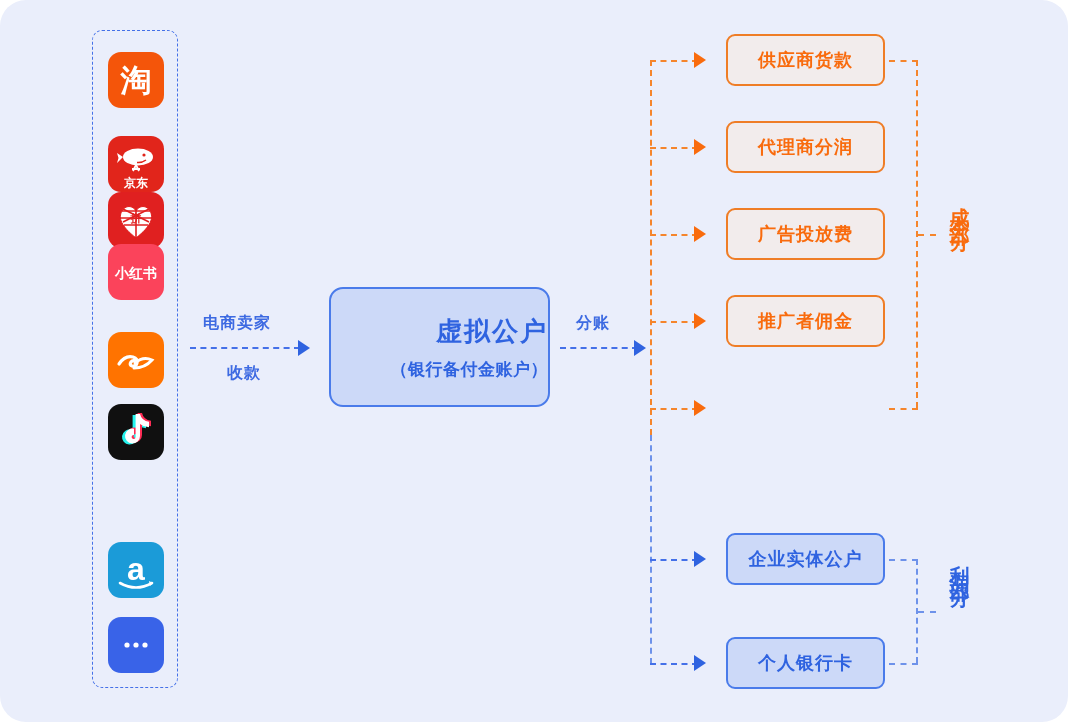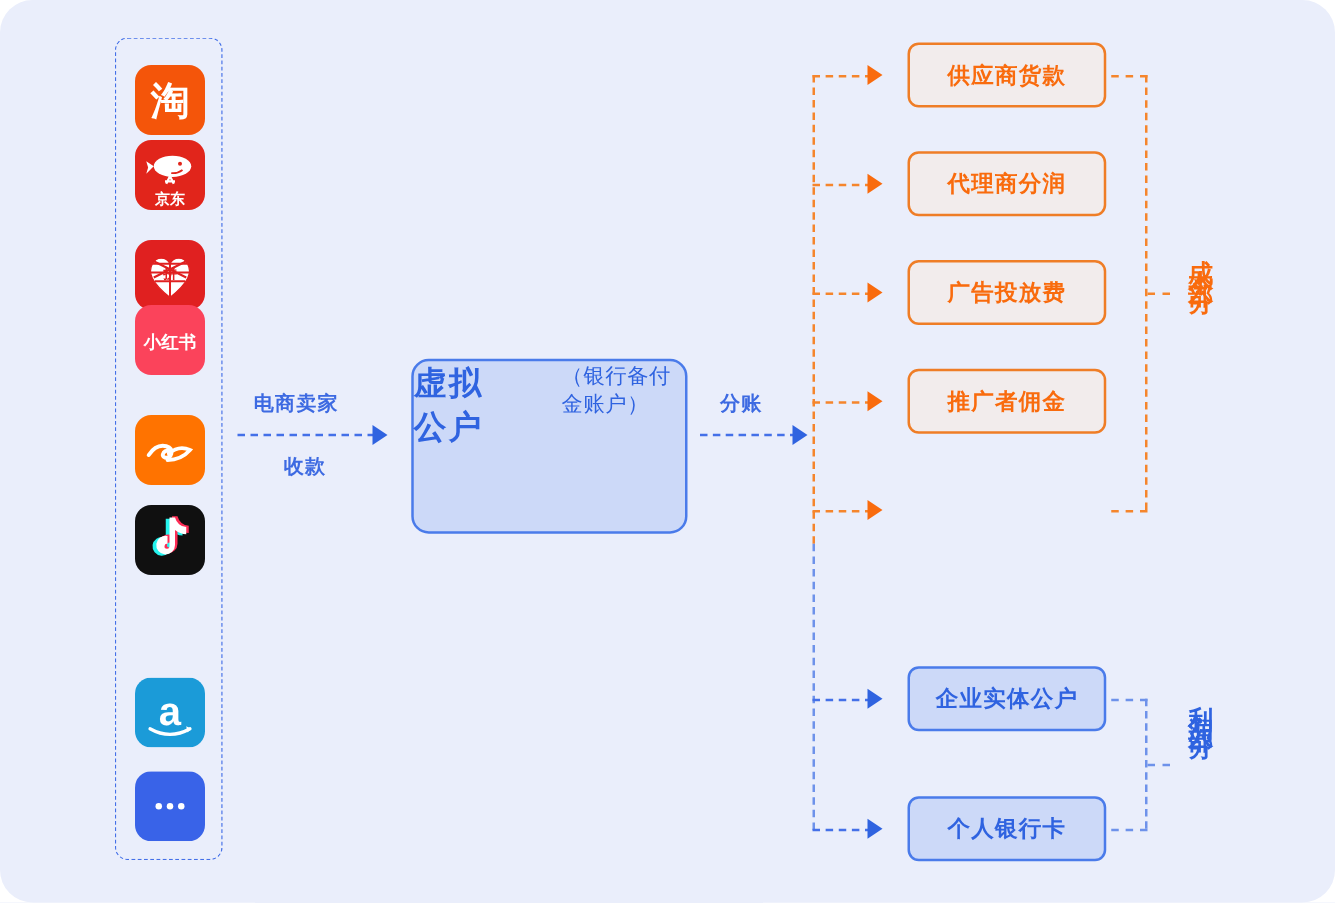--- a/index.html
+++ b/index.html
@@ -44,34 +44,34 @@
   .tri{
     position:absolute;width:0;height:0;
     border-top:8px solid transparent;
     border-bottom:8px solid transparent;
     border-left:12px solid #2f63e0;
   }
   .tri.orange{border-left-color:#f96b0d;}
 
   
   #center-box{
-    position:absolute;left:329px;top:287px;width:221px;height:140px;
+    position:absolute;left:329px;top:287px;width:221px;height:120px;
     background:#ccd9f8;
     border:2px solid #4a7bea;
     border-radius:14px;
     box-sizing:border-box;
-    display:flex;flex-direction:row;
-    align-items:flex-start;justify-content:center;
+    display:flex;flex-direction:column;
+    align-items:flex-end;justify-content:center;
   }
   #center-box .t1{
     color:#2f63e0;font-size:26px;font-weight:700;letter-spacing:2px;
     margin-bottom:9px;
   }
   #center-box .t2{
-    color:#2f63e0;font-size:17px;font-weight:400;letter-spacing:0.5px;margin-left:48px;
+    color:#2f63e0;font-size:17px;font-weight:700;letter-spacing:0.5px;margin-left:48px;
   }
 
   
   .out-box{
     position:absolute;left:726px;width:159px;height:52px;
     border-radius:9px;box-sizing:border-box;
     display:flex;align-items:center;justify-content:center;
     font-size:18px;font-weight:700;letter-spacing:1px;
   }
   .out-box.cost{
@@ -115,21 +115,21 @@
 
   <div id="logo-column"></div>
 
   <div class="logo-tile" style="top:52px">
     <svg viewBox="0 0 56 56">
         <rect width="56" height="56" fill="#f4550a"></rect>
       <text x="28" y="39" font-family="'Liberation Sans',sans-serif" font-size="31" font-weight="700" fill="#ffffff" text-anchor="middle">淘</text>
     </svg>
   </div>
 
-  <div class="logo-tile" style="top:112px">
+  <div class="logo-tile" style="top:136px">
     <svg viewBox="0 0 56 56">
         <rect width="56" height="56" fill="#e1251b"></rect>
       <ellipse cx="30" cy="21" rx="15" ry="8.5" fill="#ffffff"></ellipse>
       <path d="M15 21 L9 17 L10.5 22 L9 27 Z" fill="#ffffff"></path>
       <circle cx="36" cy="19" r="1.6" fill="#e1251b"></circle>
       <path d="M38 24 q-4 3 -9 2.5" stroke="#e1251b" stroke-width="1.4" fill="none"></path>
       <path d="M28 29 l-3 6 M28 29 l3 6 M24 33 h8" stroke="#ffffff" stroke-width="1.8" fill="none"></path>
       <text x="28" y="51" font-family="'Liberation Sans',sans-serif" font-size="12" font-weight="700" fill="#ffffff" text-anchor="middle">京东</text>
     </svg>
   </div>

